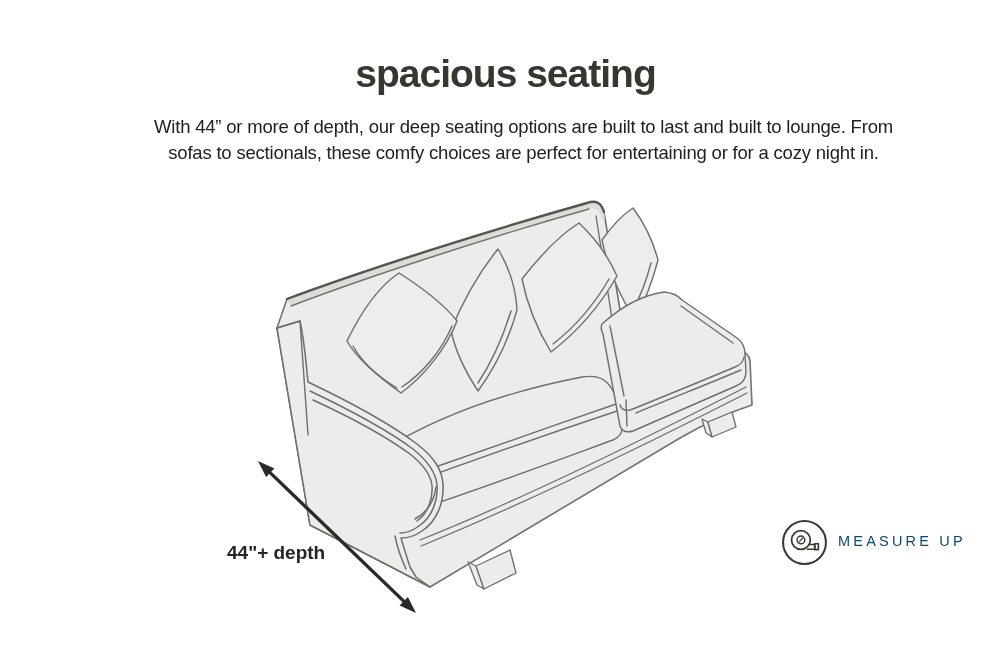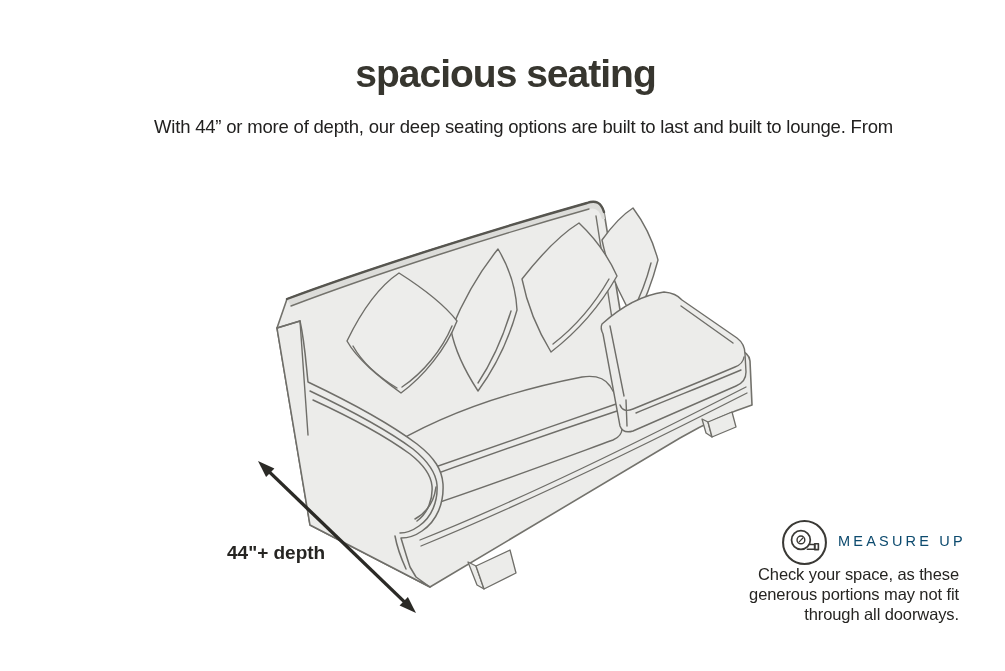--- a/index.html
+++ b/index.html
@@ -34,20 +34,21 @@
 </style>
 </head>
 <body>
 
 <div class="stage">
 
   <div class="title">spacious seating</div>
 
   <div class="intro">
     <div>With 44” or more of depth, our deep seating options are built to last and built to lounge. From</div>
+    <div>sofas to sectionals, these comfy choices are perfect for entertaining or for a cozy night in.</div>
   </div>
 
   <svg class="sofa-svg" viewBox="0 0 520 445">
     <g stroke-linejoin="round" stroke-linecap="round">
 
       <path fill="#ECECEA" stroke="#73726C" stroke-width="1.6" d="M 37,113 C 120,82 245,43 337,17 Q 350,12 354,26 L 372,136 Q 374,144 383,146 L 488,164 Q 499,166 500,175 L 502,219 Q 468,230 430,252 L 180,401 L 60,339 L 27,142 Z"></path>
 
       <path fill="#DCDCD9" stroke="none" d="M 37,113 C 120,82 245,43 337,17 Q 350,12 354,26 L 355,33 L 352,33 Q 349,20 339,23 C 247,49 125,88 41,120 Z"></path>
       <path fill="none" stroke="#73726C" stroke-width="1.4" d="M 41,120 C 125,88 247,49 339,23"></path>
       <path fill="none" stroke="#73726C" stroke-width="1.4" d="M 346,30 L 363,139"></path>
@@ -124,19 +125,14 @@
     <g fill="none" stroke="#3A3935" stroke-linecap="round" stroke-linejoin="round">
       <circle cx="24" cy="24" r="21" stroke-width="2"></circle>
       <circle cx="20.5" cy="21.5" r="9.2" stroke-width="1.7"></circle>
       <circle cx="20.5" cy="21.5" r="3.8" stroke-width="1.4"></circle>
       <line x1="18.8" y1="23.4" x2="22.4" y2="19.6" stroke-width="1.2"></line>
       <path d="M 29,26 L 34,26 L 34,30.6 L 26.8,30.6" stroke-width="1.6"></path>
       <path d="M 34,25.2 L 37.6,25.2 L 37.6,31 L 34,31 Z" stroke-width="1.6"></path>
     </g>
   </svg>
   <div class="measure-title">MEASURE UP</div>
-  <div class="measure-note">
-    <div>Check your space, as these</div>
-    <div>generous portions may not fit</div>
-    <div>through all doorways.</div>
-  </div>
 
 </div>
 
 </body></html>

